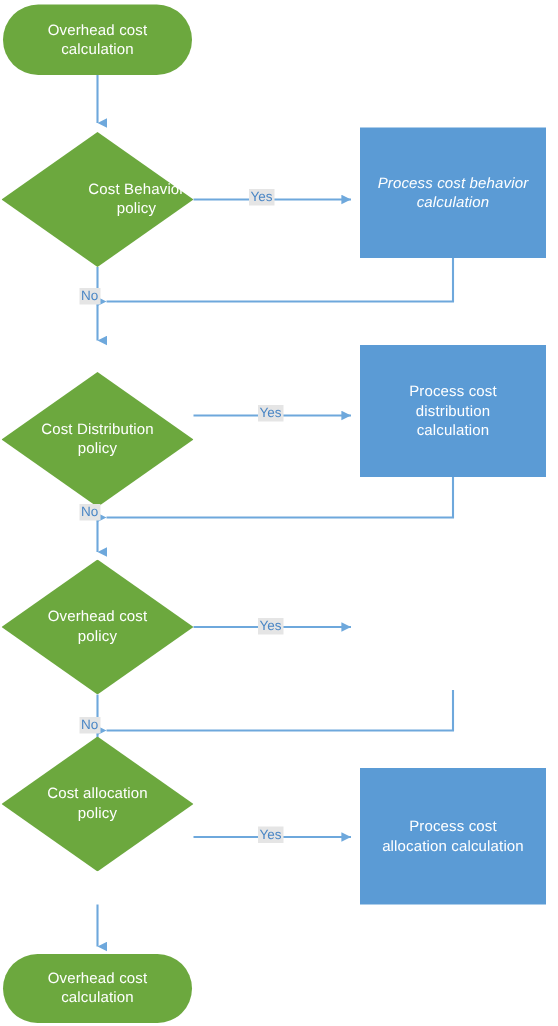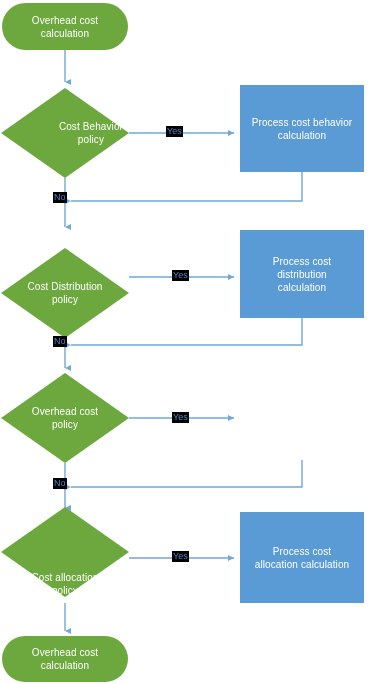--- a/index.html
+++ b/index.html
@@ -66,21 +66,21 @@
     padding: 0 6px;
   }
   .node-label {
     white-space: pre-line;
   }
   .edge-label {
     position: absolute;
     color: #4A86C5;
     font-size: 9px;
     line-height: 11px;
-    background: #000000;
+    background: #e5e5e5;
     padding: 0 1px;
     white-space: nowrap;
   }
 </style>
 </head>
 <body>
 
 <div id="flow-root">
 
   <svg id="edge-layer" width="372" height="684" viewBox="0 0 372 684" xmlns="http://www.w3.org/2000/svg">
@@ -128,21 +128,21 @@
     <span class="node-label">Overhead cost
 calculation</span>
   </div>
 
   <div class="node node-decision" style="left:1px; top:88px; width:128px; height:90px;justify-content:flex-end;">
     <span class="diamond-shape"></span>
     <span class="node-label">Cost Behavior
 policy</span>
   </div>
 
-  <div class="node node-process" style="left:240px; top:85px; width:124px; height:87px;">
+  <div class="node node-process" style="left:240px; top:85px; width:124px; height:87px;font-style:italic;">
     <span class="node-label">Process cost behavior
 calculation</span>
   </div>
 
   <div class="node node-decision" style="left:1px; top:248px; width:128px; height:90px;">
     <span class="diamond-shape"></span>
     <span class="node-label">Cost Distribution
 policy</span>
   </div>
 
@@ -152,21 +152,21 @@
 calculation</span>
   </div>
 
   <div class="node node-decision" style="left:1px; top:373px; width:128px; height:90px;">
     <span class="diamond-shape"></span>
     <span class="node-label">Overhead cost
 policy</span>
   </div>
 
 
-  <div class="node node-decision" style="left:1px; top:507px; width:128px; height:90px;align-items:flex-end;">
+  <div class="node node-decision" style="left:1px; top:491px; width:128px; height:90px;">
     <span class="diamond-shape"></span>
     <span class="node-label">Cost allocation
 policy</span>
   </div>
 
   <div class="node node-process" style="left:240px; top:512px; width:124px; height:91px;">
     <span class="node-label">Process cost
 allocation calculation</span>
   </div>
 

